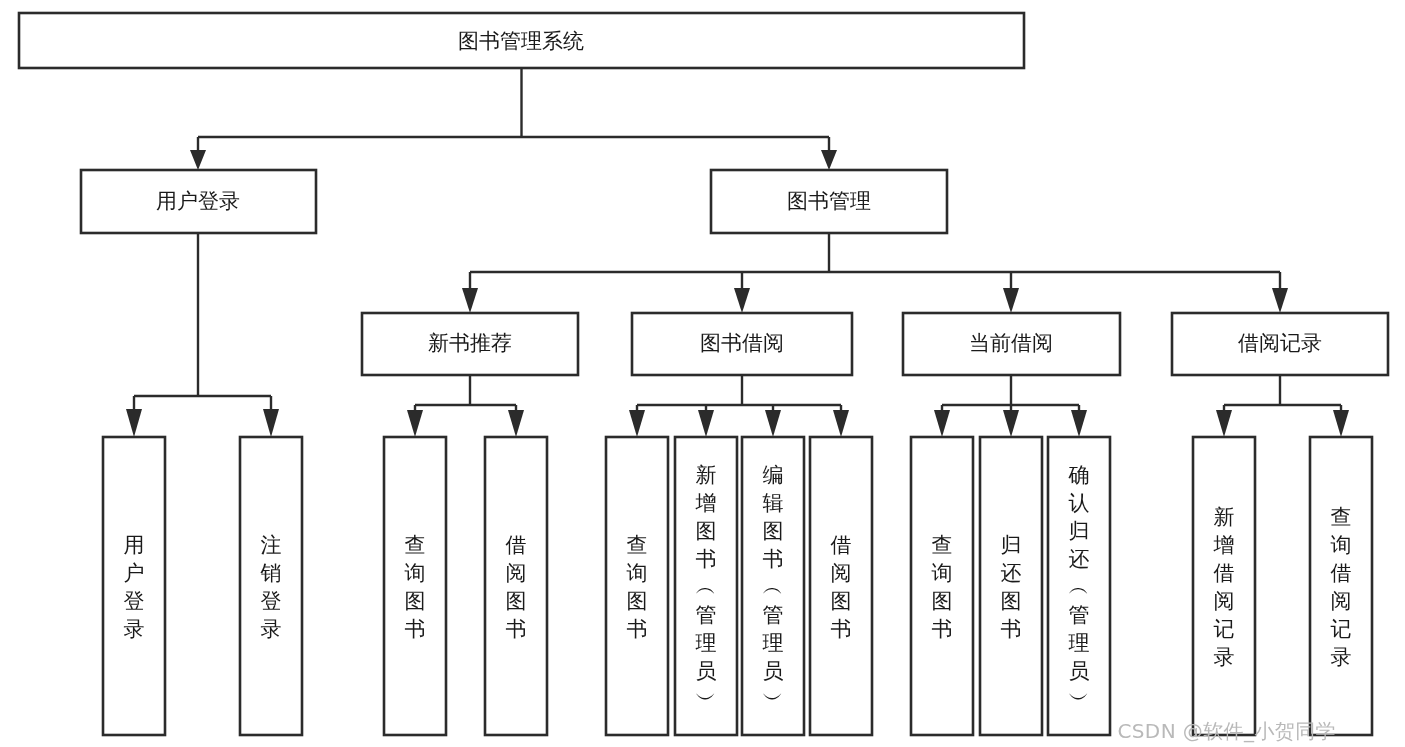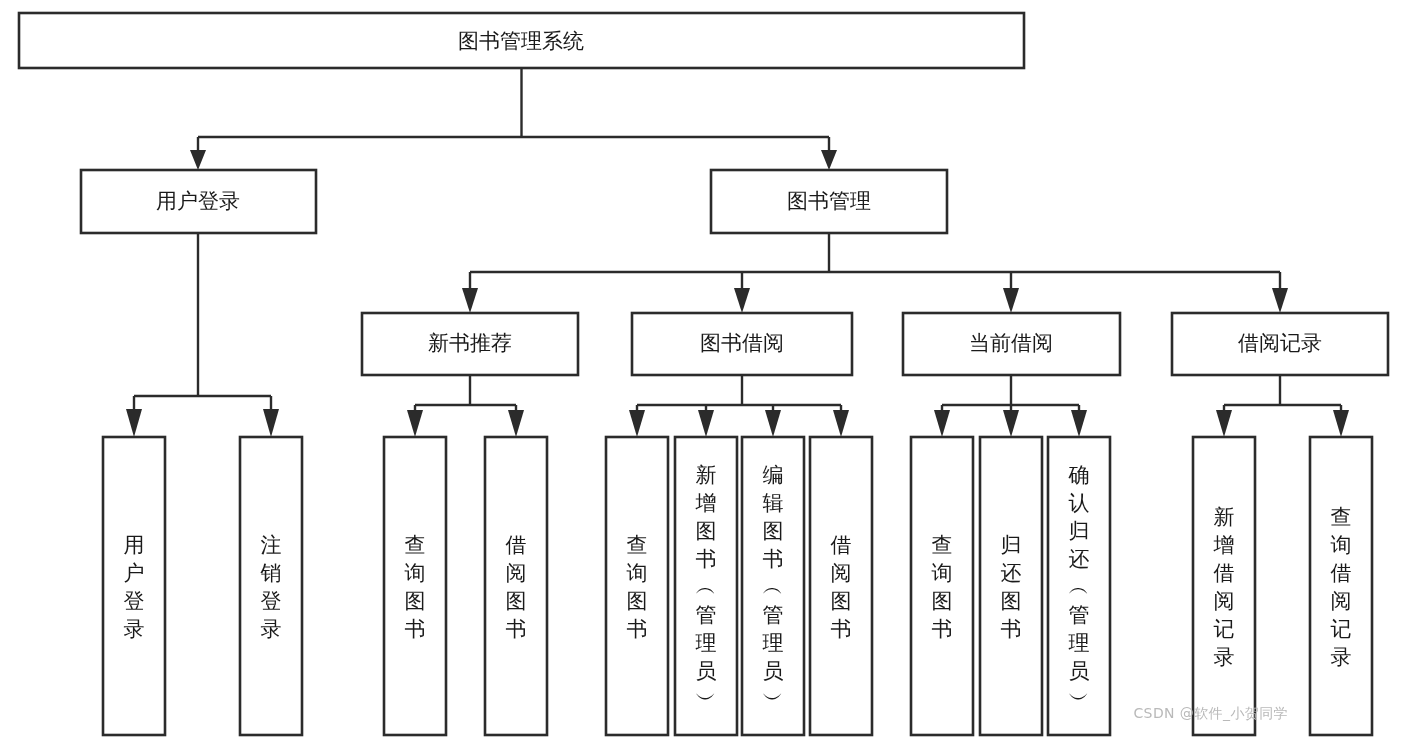--- a/index.html
+++ b/index.html
@@ -12,20 +12,21 @@
     width: 1405px;
     height: 747px;
     font-family: "DejaVu Sans", "Liberation Sans", sans-serif;
     overflow: hidden;
   }
   #diagram-root {
     position: relative;
     width: 1296px;
     height: 747px;
     background: #ffffff;
+    padding-left: 48px;
   }
   svg#diagram-svg {
     position: absolute;
     left: 0;
     top: 0;
     width: 1405px;
     height: 747px;
   }
   .node-box {
     fill: #ffffff;
@@ -54,23 +55,23 @@
     font-size: 21px;
     fill: #1a1a1a;
     text-anchor: middle;
   }
   .node-label-v tspan {
     text-anchor: middle;
   }
   .watermark {
     position: absolute;
     right: 8px;
-    bottom: 24px;
-    font-family: "DejaVu Sans", "Liberation Sans", sans-serif;
-    font-size: 14px;
+    bottom: 2px;
+    font-family: "DejaVu Sans", "Liberation Sans", sans-serif;
+    font-size: 20px;
     color: #b9b9b9;
     letter-spacing: 0.4px;
     white-space: nowrap;
     user-select: none;
   }
 </style>
 </head>
 <body>
 
 <div id="diagram-root">

